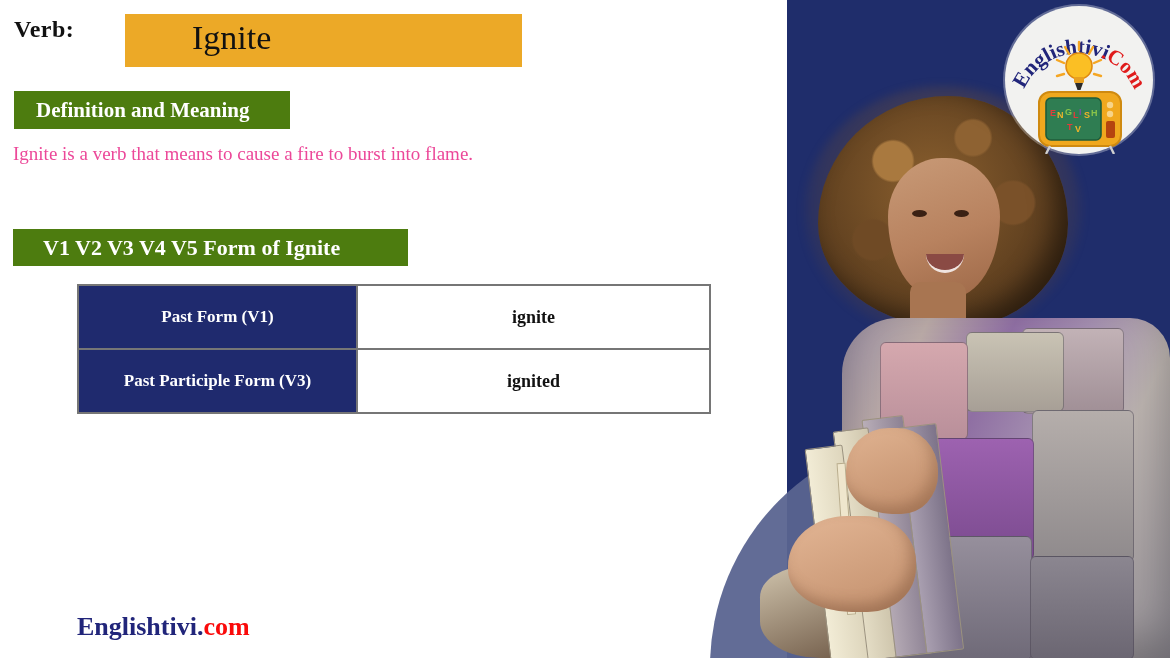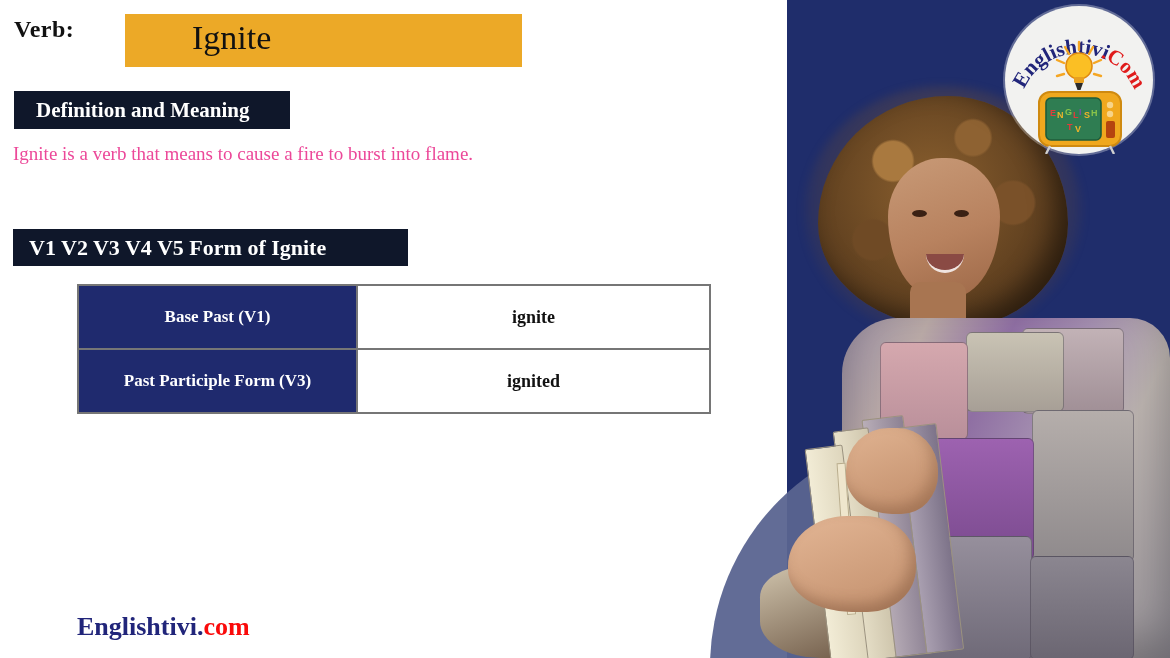--- a/index.html
+++ b/index.html
@@ -225,21 +225,21 @@
   .verb-word {
     position: absolute;
     left: 192px;
     top: 19px;
     font-size: 34px;
     color: #111111;
   }
 
   .black-chip {
     position: absolute;
-    background: #0f172a;
+    background: #4d7c0f;
     color: #ffffff;
     font-weight: bold;
     display: flex;
     align-items: center;
   }
   .chip-def {
     left: 14px;
     top: 91px;
     width: 276px;
     height: 38px;
@@ -253,21 +253,21 @@
     top: 143px;
     font-size: 19px;
     color: #ec4899;
   }
   .chip-forms {
     left: 13px;
     top: 229px;
     width: 395px;
     height: 37px;
     font-size: 22px;
-    padding-left: 16px;
+    padding-left: 30px;
     box-sizing: border-box;
   }
 
   
   .verb-table {
     position: absolute;
     left: 77px;
     top: 284px;
     width: 634px;
     border-collapse: collapse;
@@ -396,21 +396,21 @@
   <div class="verb-word">Ignite</div>
 
   <div class="black-chip chip-def">Definition and Meaning</div>
   <div class="definition-text">Ignite is a verb that means to cause a fire to burst into flame.</div>
 
   <div class="black-chip chip-forms">V1 V2 V3 V4 V5 Form of Ignite</div>
 
   <table class="verb-table">
     <tbody>
       <tr>
-        <td class="label">Base Past (V1)</td>
+        <td class="label">Past Form (V1)</td>
         <td class="value">ignite</td>
       </tr>
       <tr>
         <td class="label">Past Participle Form (V3)</td>
         <td class="value">ignited</td>
       </tr>
     </tbody>
   </table>
 
   <div class="footer">

